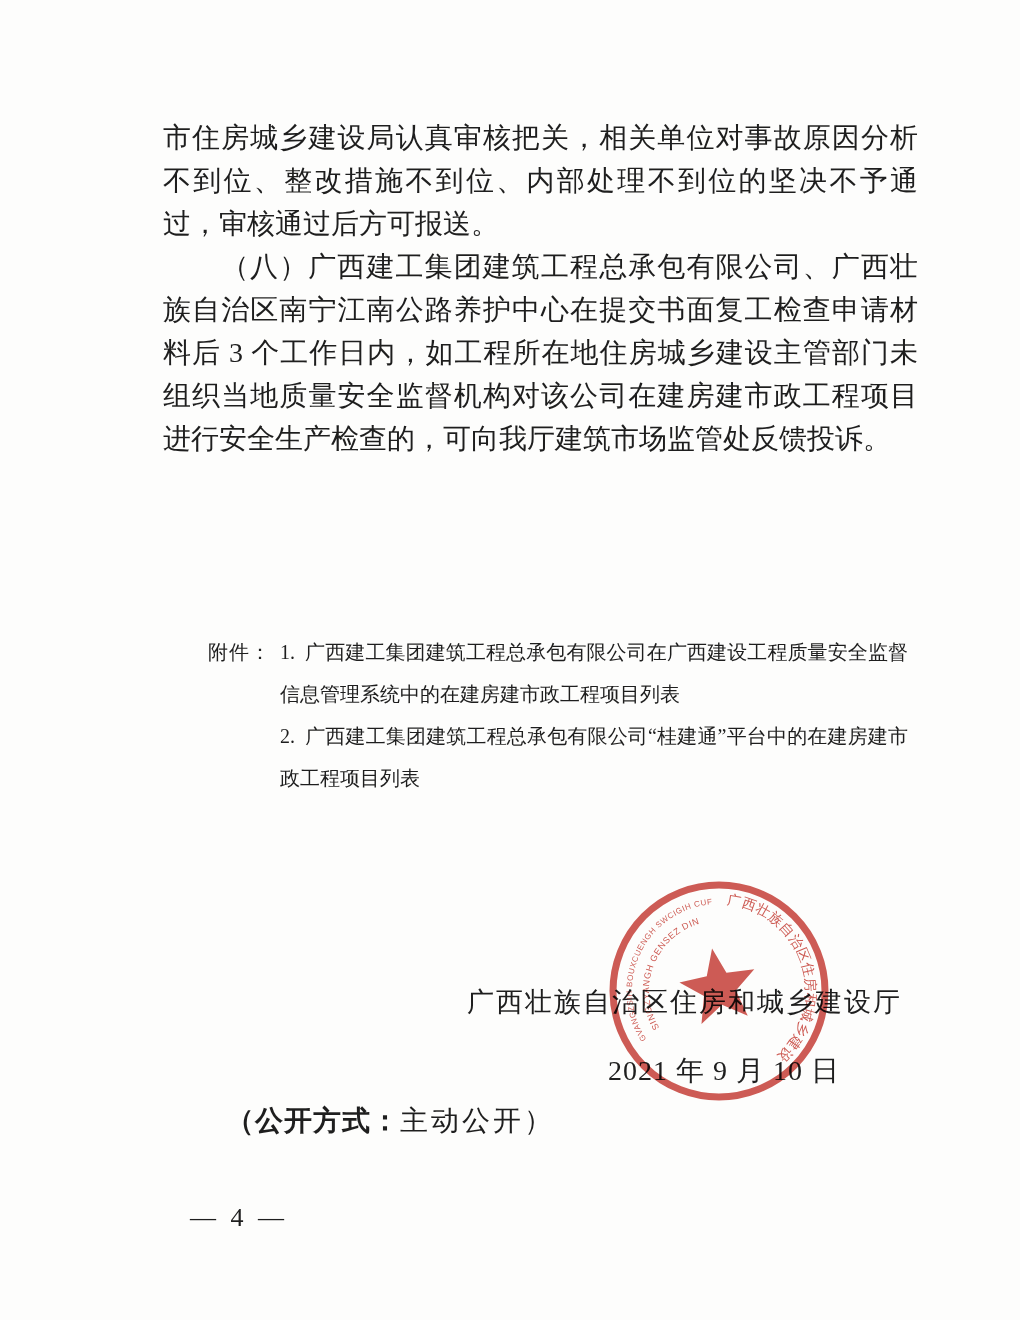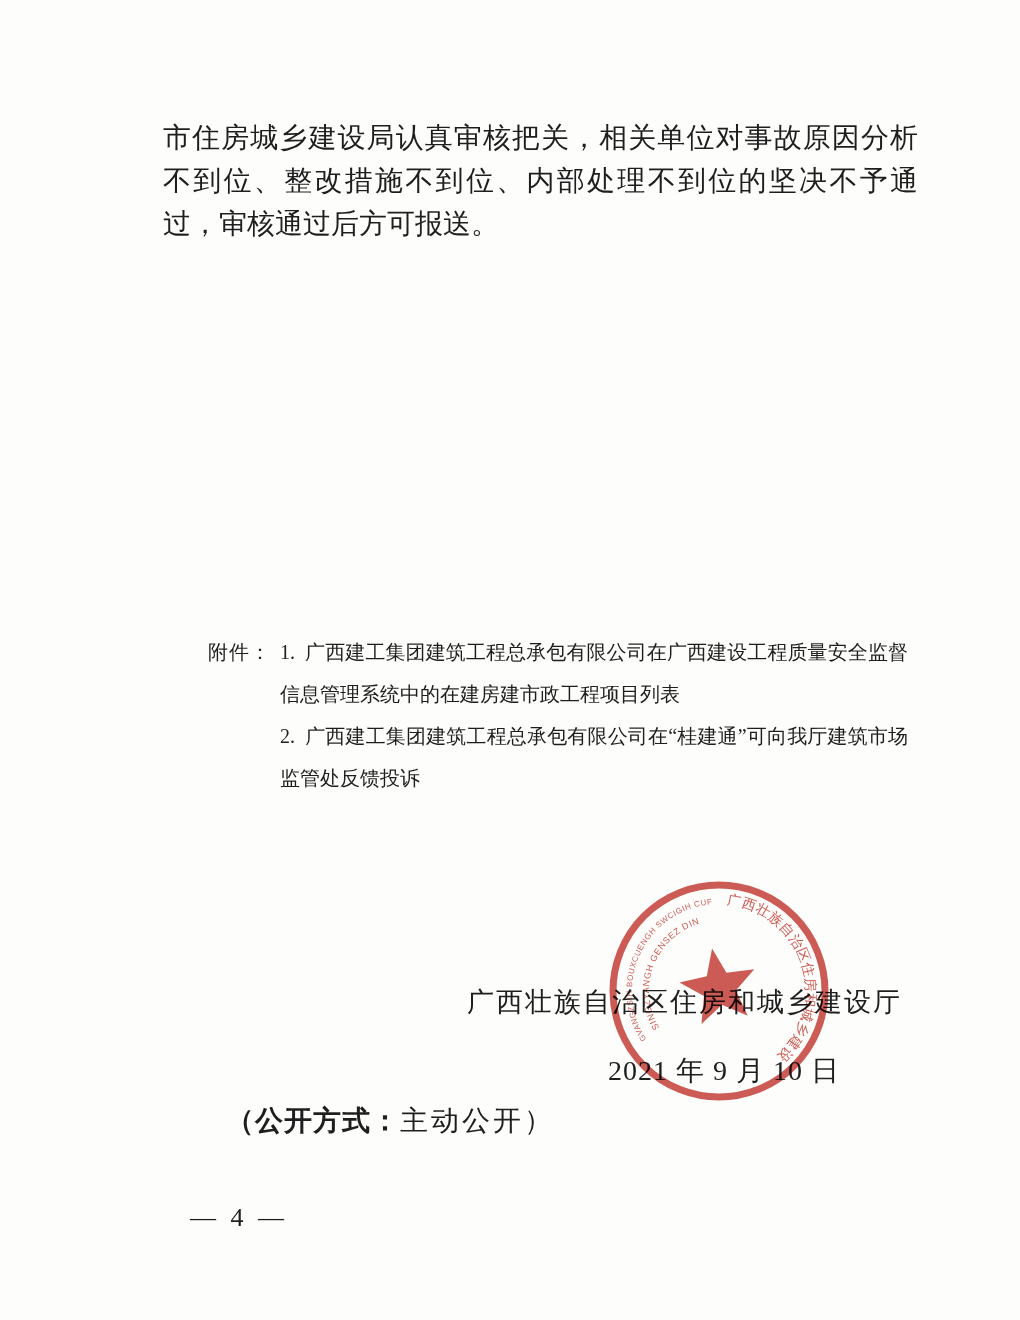--- a/index.html
+++ b/index.html
@@ -61,27 +61,28 @@
   .seal .ring-latin2 { font-family:"Liberation Sans","DejaVu Sans",sans-serif; font-size:9px;  letter-spacing:0.6px; fill:#c8443c; }
   .seal .ring-cjk    { font-family:"Liberation Serif","DejaVu Serif",serif;   font-size:14px; letter-spacing:0.5px; fill:#c8443c; }
 </style>
 </head>
 <body>
 
 <div class="page">
 
   <div class="body-block">
     <p>市住房城乡建设局认真审核把关，相关单位对事故原因分析不到位、整改措施不到位、内部处理不到位的坚决不予通过，审核通过后方可报送。</p>
+    <p class="indent">（八）广西建工集团建筑工程总承包有限公司、广西壮族自治区南宁江南公路养护中心在提交书面复工检查申请材料后 3 个工作日内，如工程所在地住房城乡建设主管部门未组织当地质量安全监督机构对该公司在建房建市政工程项目进行安全生产检查的，可向我厅建筑市场监管处反馈投诉。</p>
   </div>
 
   <div class="attach-block">
     <span class="attach-label">附件：</span>
     <div class="attach-items">
       <p class="attach-item"><span class="attach-num">1.</span><span>广西建工集团建筑工程总承包有限公司在广西建设工程质量安全监督信息管理系统中的在建房建市政工程项目列表</span></p>
-      <p class="attach-item"><span class="attach-num">2.</span><span>广西建工集团建筑工程总承包有限公司在“桂建通”可向我厅建筑市场监管处反馈投诉</span></p>
+      <p class="attach-item"><span class="attach-num">2.</span><span>广西建工集团建筑工程总承包有限公司“桂建通”平台中的在建房建市政工程项目列表</span></p>
     </div>
   </div>
 
   <div class="sig-org">广西壮族自治区住房和城乡建设厅</div>
   <div class="sig-date">2021 年 9 月 10 日</div>
 
   <div class="seal">
     <svg viewBox="0 0 250 250" xmlns="http://www.w3.org/2000/svg">
       <defs>
         <path id="arc-cjk" d="M 132.6,38.3 A 87 87 0 0 1 180.9,191.6" fill="none"></path>

